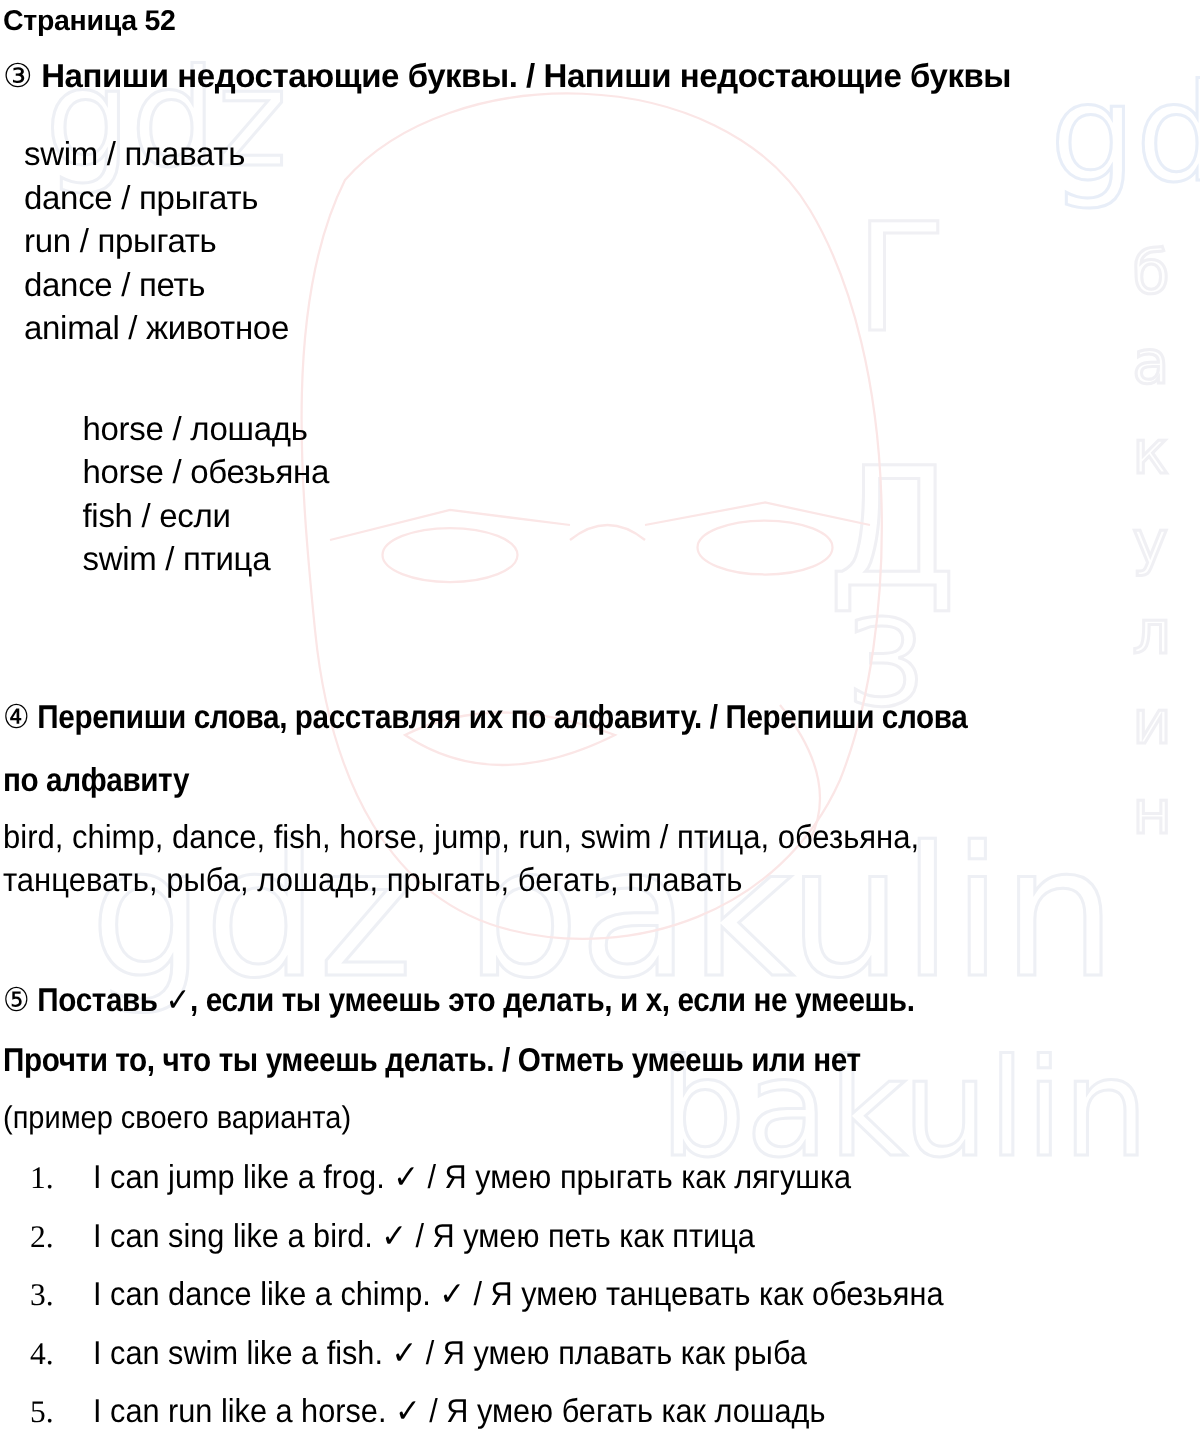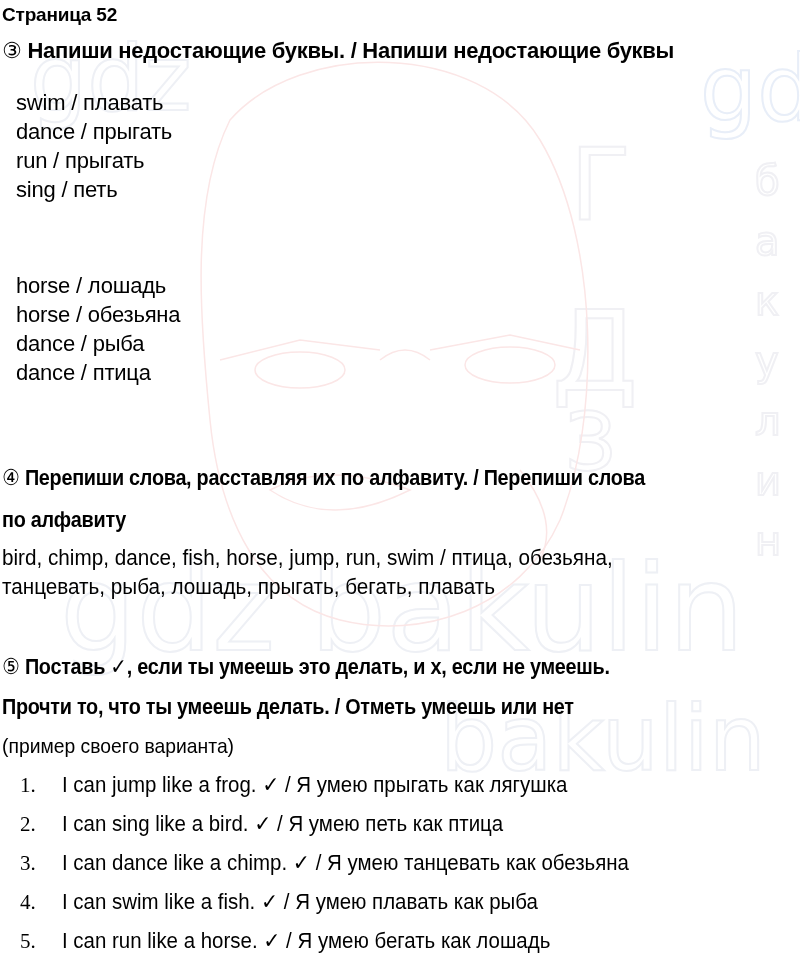--- a/index.html
+++ b/index.html
@@ -134,28 +134,29 @@
   <div class="abs page-title">Страница 52</div>
 
   <div class="abs task-heading" style="top:38px; left:2px;">
     <span class="circ">③</span><span>Напиши недостающие буквы. / Напиши недостающие буквы</span>
   </div>
 
   <div class="abs word-list" style="top:88px;">
     <div class="word">swim / плавать</div>
     <div class="word">dance / прыгать</div>
     <div class="word">run / прыгать</div>
-    <div class="word">sing / петь</div>
+    <div class="word">dance / петь</div>
+    <div class="word">animal / животное</div>
   </div>
 
-  <div class="abs word-list" style="top:271px;">
+  <div class="abs word-list" style="top:271px;margin-left:39px;">
     <div class="word">horse / лошадь</div>
     <div class="word">horse / обезьяна</div>
-    <div class="word">dance / рыба</div>
-    <div class="word">dance / птица</div>
+    <div class="word">fish / если</div>
+    <div class="word">swim / птица</div>
   </div>
 
   <div class="abs task-heading condensed" style="top:465px; left:2px;">
     <span class="circ">④</span><span>Перепиши слова, расставляя их по алфавиту. / Перепиши слова</span>
   </div>
   <div class="abs task-heading condensed" style="top:507px; left:2px;">по алфавиту</div>
 
   <div class="abs answer-text" style="top:543px; left:2px;">bird, chimp, dance, fish, horse, jump, run, swim / птица, обезьяна,</div>
   <div class="abs answer-text" style="top:572px; left:2px;">танцевать, рыба, лошадь, прыгать, бегать, плавать</div>
 

